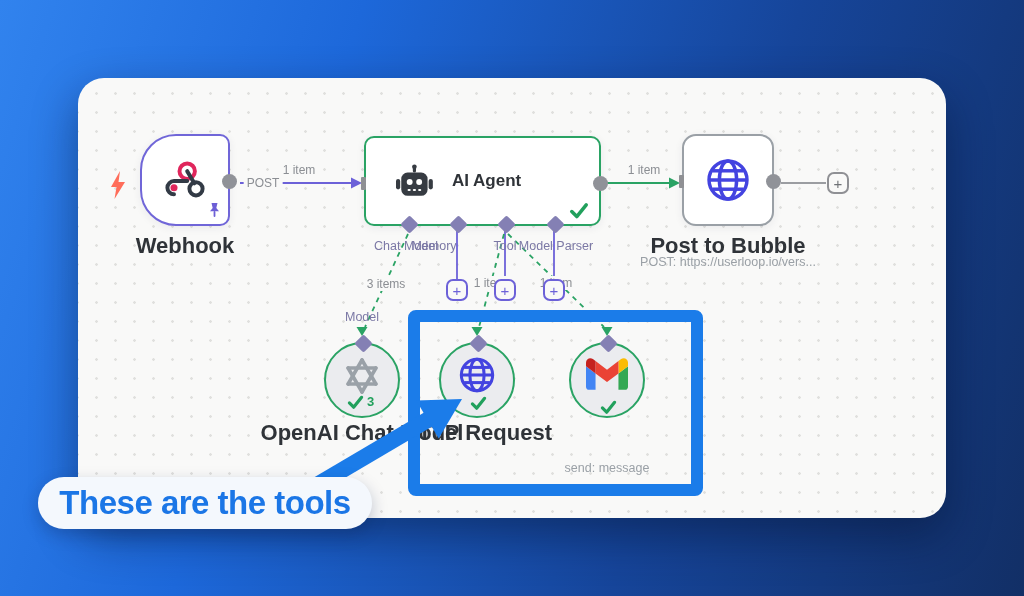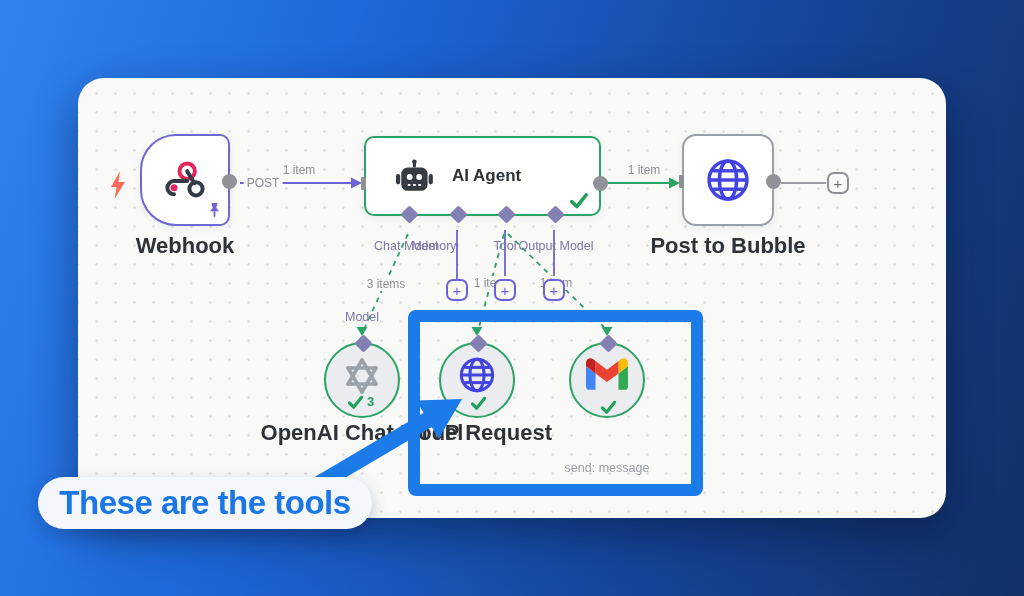--- a/index.html
+++ b/index.html
@@ -16,21 +16,21 @@
                 background:#f9f9f8; padding:0 3px; white-space:nowrap; z-index:3; }
   .port-label { position:absolute; transform:translateX(-50%); font-size:12.5px; color:#7b78a5;
                 white-space:nowrap; z-index:4; }
   .node { position:absolute; background:#fff; z-index:4; box-shadow:0 2px 8px rgba(40,40,70,.07); }
   .node-label { position:absolute; transform:translateX(-50%); font-size:22px; font-weight:700;
                 color:#2f3338; white-space:nowrap; z-index:4; text-align:center; }
   .node-sub { position:absolute; transform:translateX(-50%); font-size:12.5px; color:#9aa0a6;
               white-space:nowrap; z-index:4; }
   .webhook-node { left:140px; top:134px; width:90px; height:92px; border:2px solid #7066d8;
                   border-radius:36px 10px 10px 36px; display:flex; align-items:center; justify-content:center; }
-  .agent-node { left:364px; top:136px; width:237px; height:80px; border:2px solid #2aa364;
+  .agent-node { left:364px; top:136px; width:237px; height:90px; border:2px solid #2aa364;
                 border-radius:10px; display:flex; align-items:center; padding-left:30px; }
   .agent-title { font-size:17px; font-weight:700; color:#2f3338; margin-left:16px; }
   .bubble-node { left:682px; top:134px; width:92px; height:92px; border:2px solid #9aa0a6;
                  border-radius:14px; display:flex; align-items:center; justify-content:center; }
   .tool-circle { position:absolute; width:76px; height:76px; border-radius:50%; background:#ebecef;
                  border:2px solid #2aa364; z-index:4; display:flex; align-items:center; justify-content:center; }
   .out-dot { position:absolute; width:15px; height:15px; border-radius:50%; background:#909298; z-index:5; }
   .in-port { position:absolute; width:5px; height:13px; background:#8f9094; border-radius:1px; z-index:5; }
   .diamond { position:absolute; width:13px; height:13px; background:#8480b4; border-radius:2px;
              transform:rotate(45deg); z-index:5; }
@@ -125,21 +125,21 @@
     <div class="in-port" style="left:-5px; top:39px;"></div>
     <div class="out-dot" style="right:-9px; top:38px;"></div>
     <div class="diamond" style="left:37px; bottom:-7px;"></div>
     <div class="diamond" style="left:86px; bottom:-7px;"></div>
     <div class="diamond" style="left:134px; bottom:-7px;"></div>
     <div class="diamond" style="left:183px; bottom:-7px;"></div>
   </div>
   <span class="port-label" style="left:406px; top:239px;">Chat Model</span>
   <span class="port-label" style="left:434px; top:239px;">Memory</span>
   <span class="port-label" style="left:505px; top:239px;">Tool</span>
-  <span class="port-label" style="left:556px; top:239px;">Output Model</span>
+  <span class="port-label" style="left:556px; top:239px;">Model Parser</span>
 
   <div class="plusbtn purple" style="left:446px; top:279px;">
       <span>+</span>
     </div>
   <div class="plusbtn purple" style="left:494px; top:279px;">
       <span>+</span>
     </div>
   <div class="plusbtn purple" style="left:543px; top:279px;">
       <span>+</span>
     </div>
@@ -151,20 +151,21 @@
         <ellipse cx="20" cy="20" rx="7.5" ry="16.5"></ellipse>
         <line x1="4" y1="20" x2="36" y2="20"></line>
         <line x1="6.5" y1="12" x2="33.5" y2="12"></line>
         <line x1="6.5" y1="28" x2="33.5" y2="28"></line>
       </g>
     </svg>
     <div class="in-port" style="left:-5px; top:39px;"></div>
     <div class="out-dot" style="right:-9px; top:38px;"></div>
   </div>
   <span class="node-label" style="left:728px; top:233px;">Post to Bubble</span>
+  <span class="node-sub" style="left:728px; top:255px;">POST: https://userloop.io/vers...</span>
   <div class="plusbtn gray" style="left:827px; top:172px;">
       <span>+</span>
     </div>
 
   <span class="port-label" style="left:362px; top:310px;">Model</span>
   <div class="tool-circle" style="left:324px; top:342px;">
     <div class="diamond" style="left:31px; top:-7px;"></div>
     <svg width="46" height="46" viewBox="0 0 46 46" style="margin-bottom:8px;">
       <g stroke="#9aa1a8" stroke-width="3.6" stroke-linecap="round" fill="none">
         <line x1="23" y1="7" x2="36.9" y2="31"></line>

